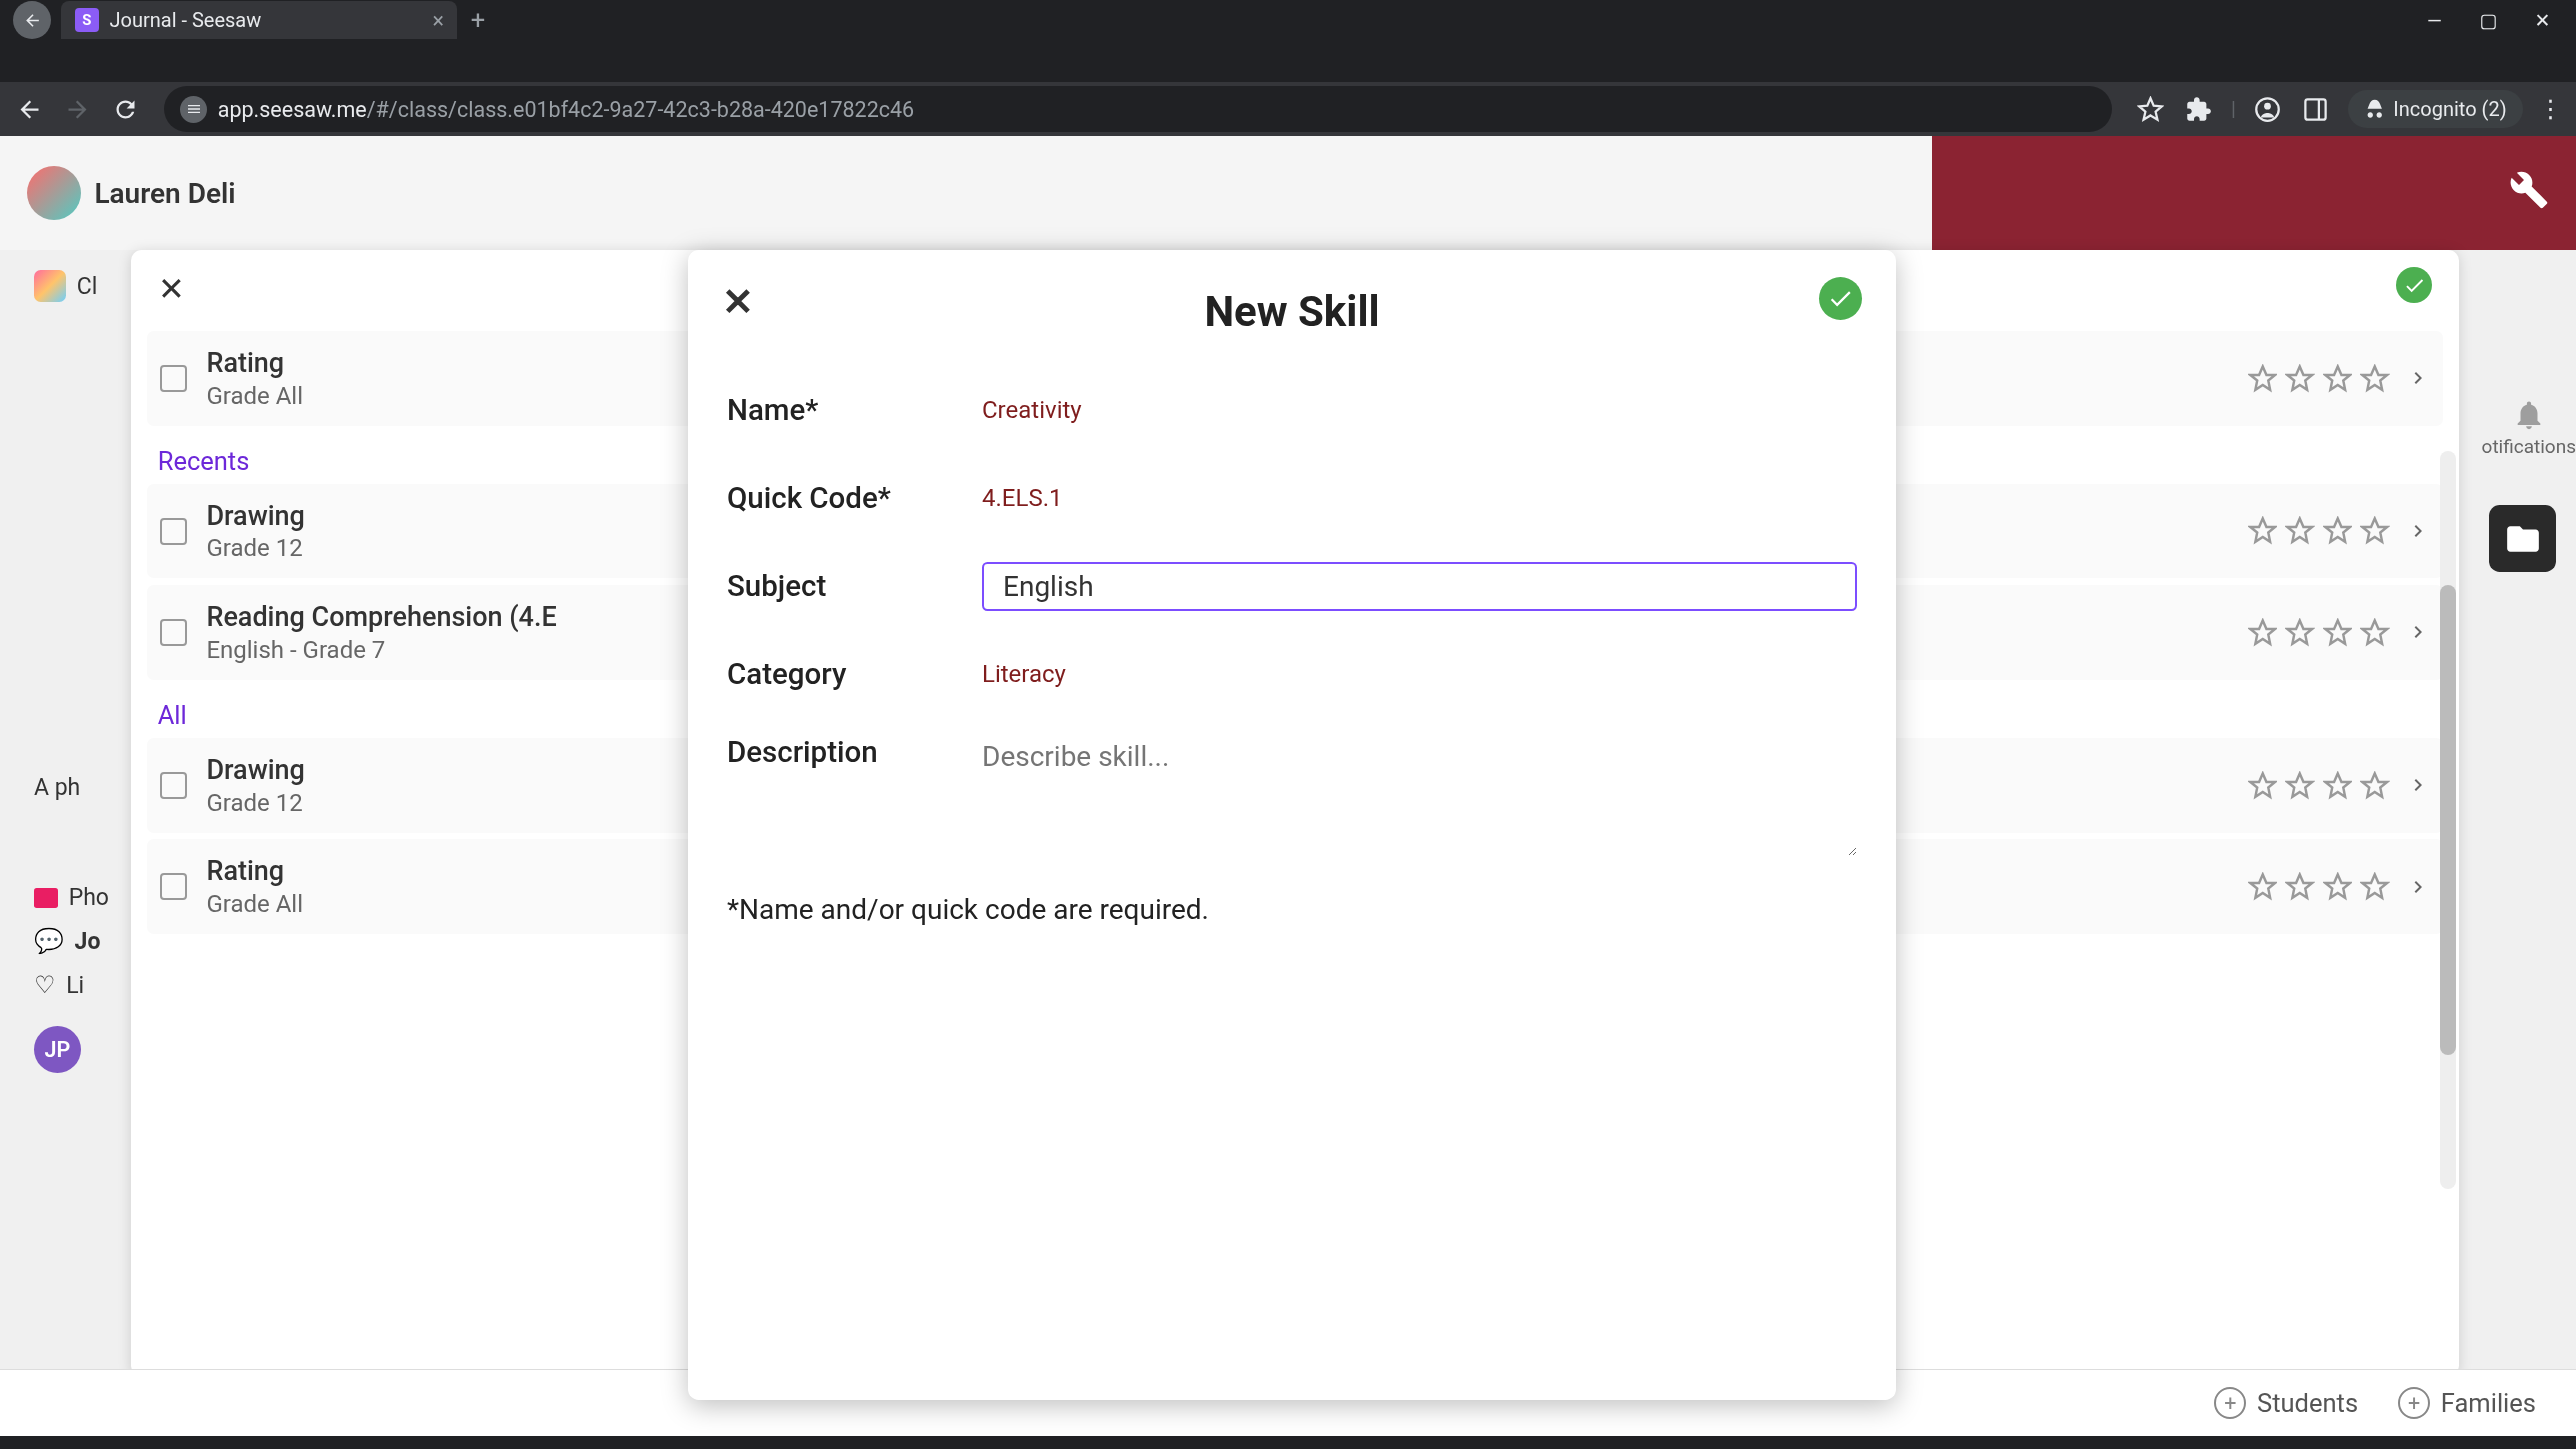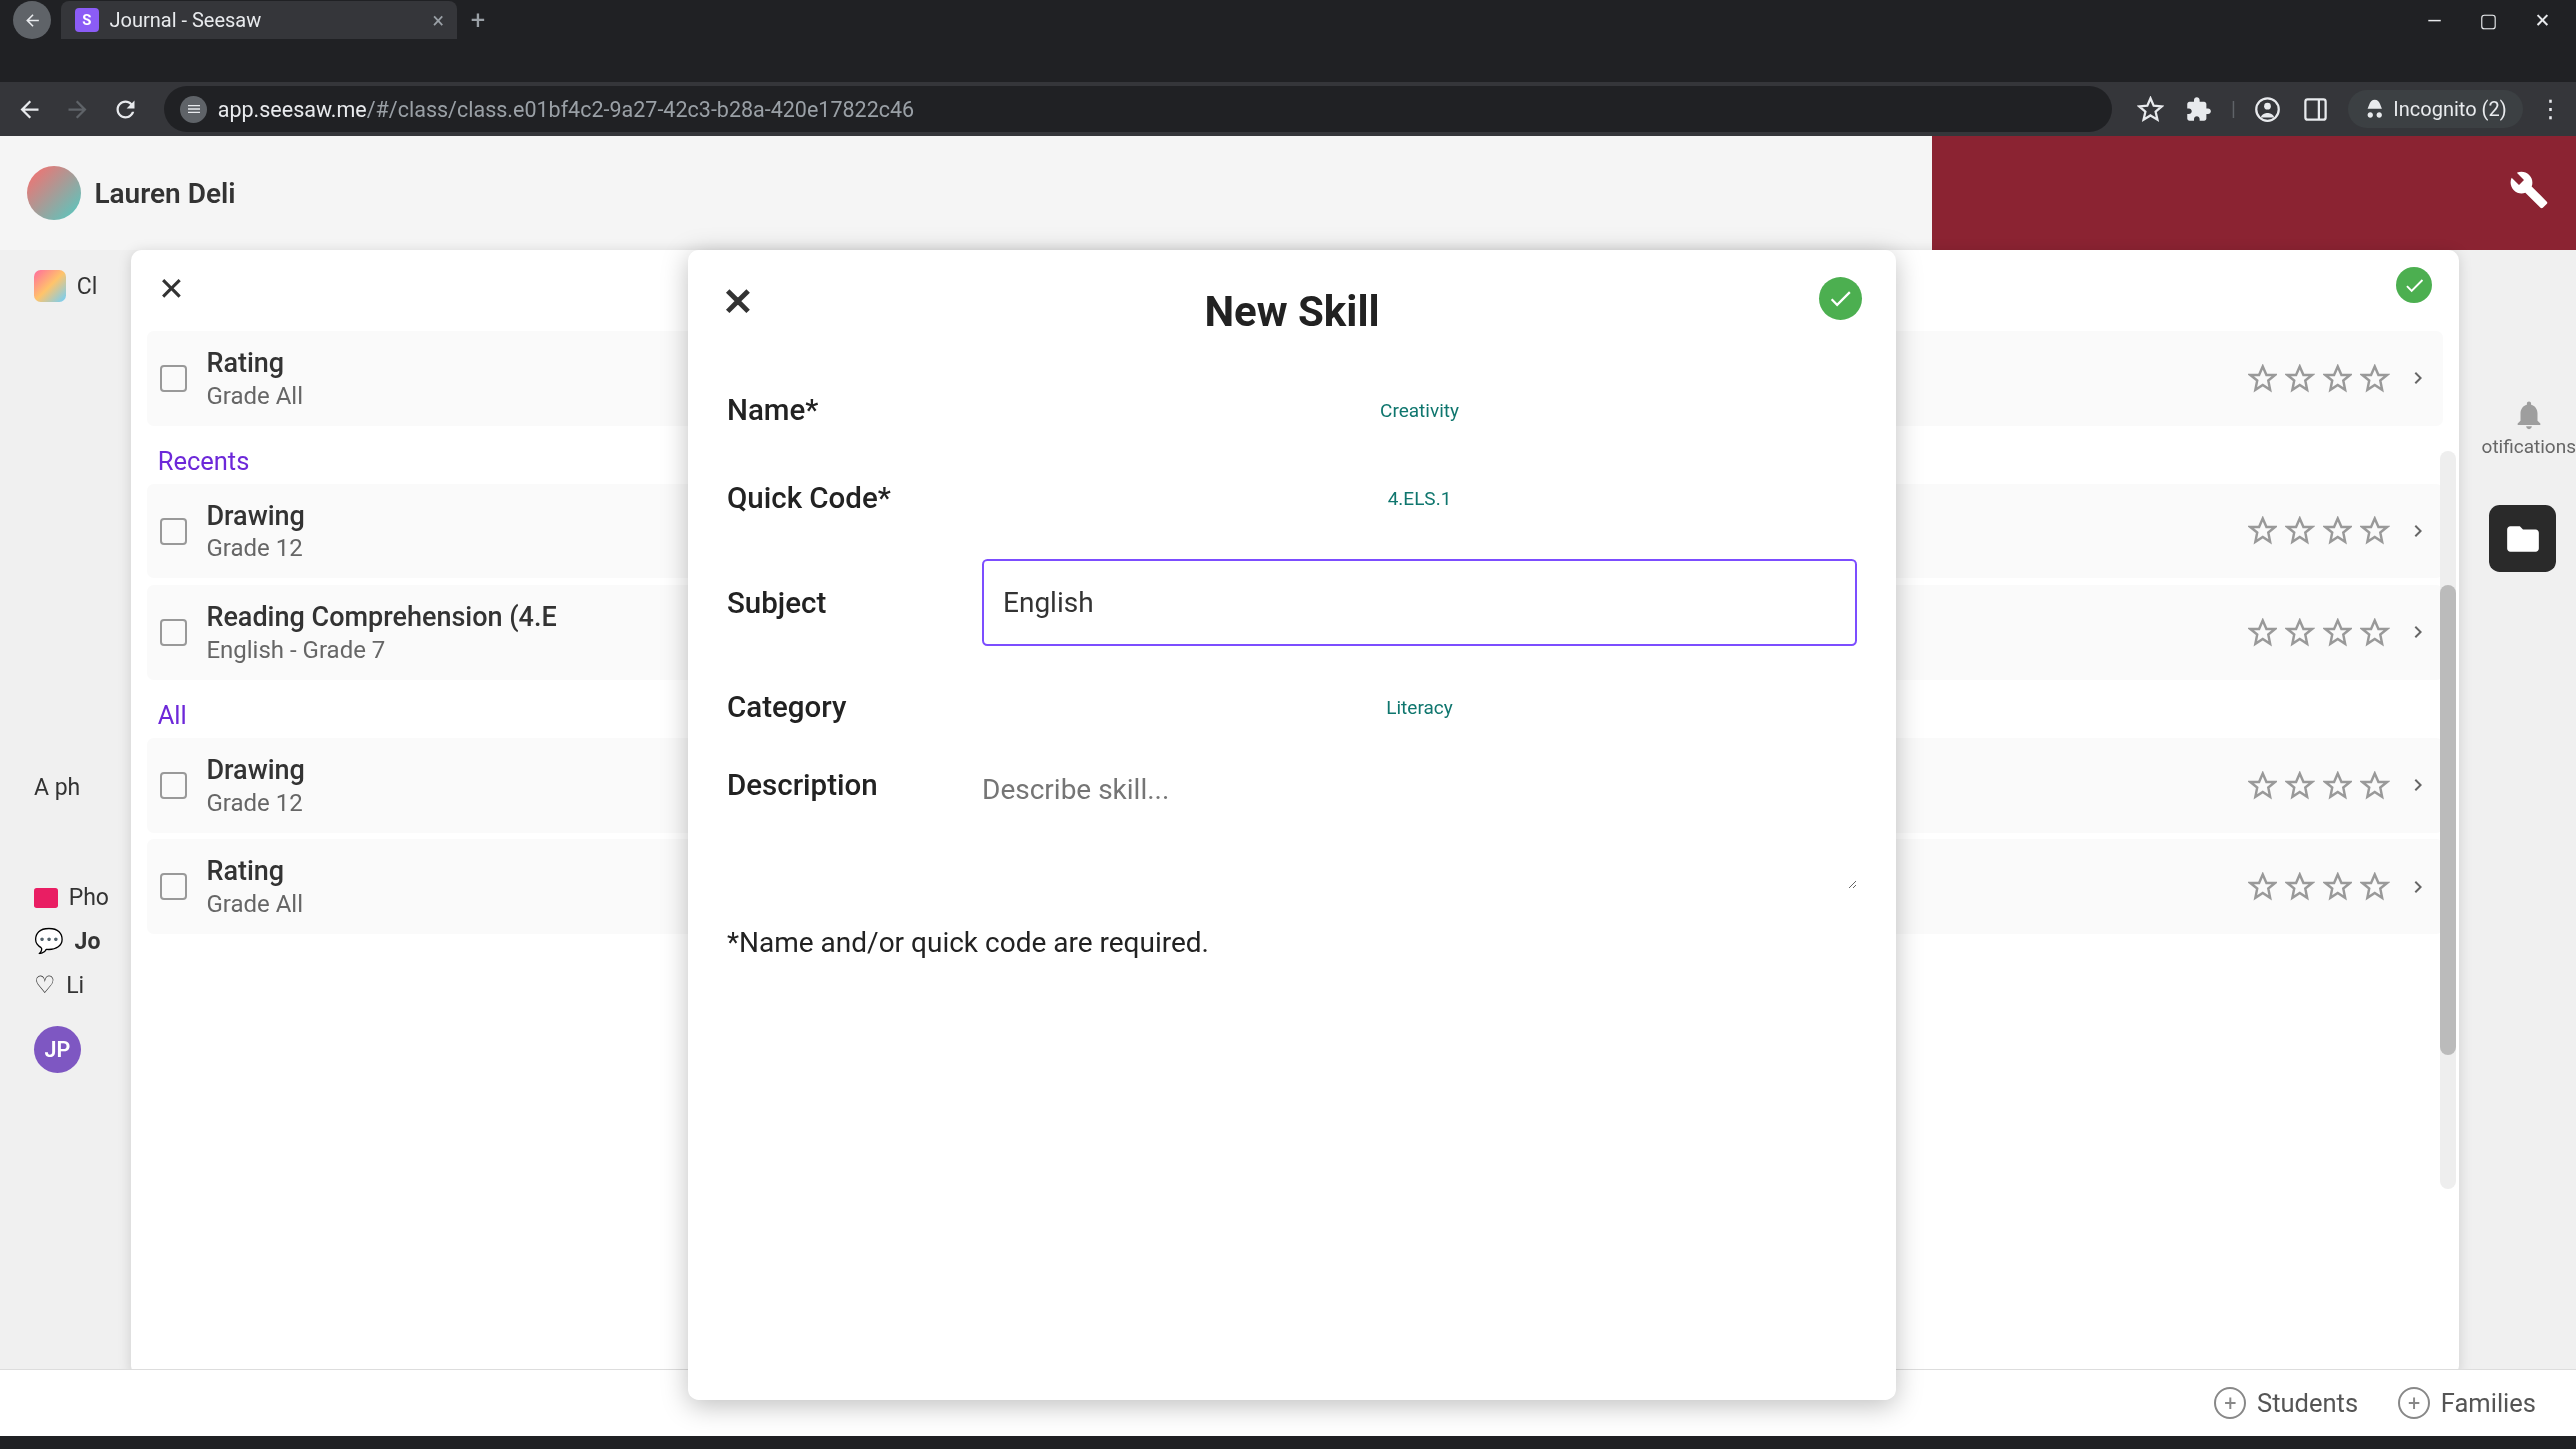--- a/index.html
+++ b/index.html
@@ -75,22 +75,22 @@
     
     .modal-fg { position: absolute; left: 688px; top: 114px; width: 1208px; height: 1150px; background: white; border-radius: 10.7px; box-shadow: 0 5.4px 27px rgba(0,0,0,0.25); z-index: 10; }
     .modal-fg .close-fg { position: absolute; left: 34px; top: 30px; font-size: 38px; font-weight: bold; color: #333; cursor: pointer; }
     .modal-title { text-align: center; font-size: 42px; font-weight: 700; color: #222; padding-top: 37px; }
     .modal-fg .check-fg { position: absolute; right: 34px; top: 27px; width: 43px; height: 43px; background: #4caf50; border-radius: 50%; display: flex; align-items: center; justify-content: center; cursor: pointer; }
     .modal-fg .check-fg svg { width: 27px; height: 27px; fill: white; }
     
     .form-body { padding: 47px 39px 27px; }
     .form-row { display: flex; align-items: center; margin-bottom: 34px; min-height: 54px; }
     .form-label { width: 255px; font-size: 29.5px; color: #222; font-weight: 500; }
-    .form-value { flex: 1; font-size: 19px; color: #0f766e; text-align: center; }
-    .form-input { flex: 1; font-size: 28px; color: #333; border: 2px solid #7c4dff; border-radius: 5.4px; padding: 16px 19px; outline: none; height: 87px; }
+    .form-value { flex: 1; font-size: 24px; color: #7f1d1d; }
+    .form-input { flex: 1; font-size: 28px; color: #333; border: 2px solid #7c4dff; border-radius: 5.4px; padding: 16px 19px; outline: none; height: 49px; }
     .form-placeholder { color: #999; }
     .grade-dropdown { margin-left: auto; font-size: 28px; color: #333; display: flex; align-items: center; gap: 6.7px; padding: 13.4px 20px; border-radius: 5.4px; }
     .dropdown-caret { font-size: 16px; }
     .form-textarea-row { align-items: flex-start; }
     .form-textarea-container { flex: 1; position: relative; }
     .form-textarea { width: 100%; min-height: 121px; font-size: 28px; padding: 5.4px 0; resize: both; border: none; outline: none; }
     .required-note { font-size: 28px; color: #222; }
     
     
     .bottom-bar { position: absolute; bottom: 0; left: 0; right: 0; height: 67px; background: white; display: flex; align-items: center; justify-content: flex-end; padding: 0 40px; gap: 40px; border-top: 0.7px solid #ddd; }

